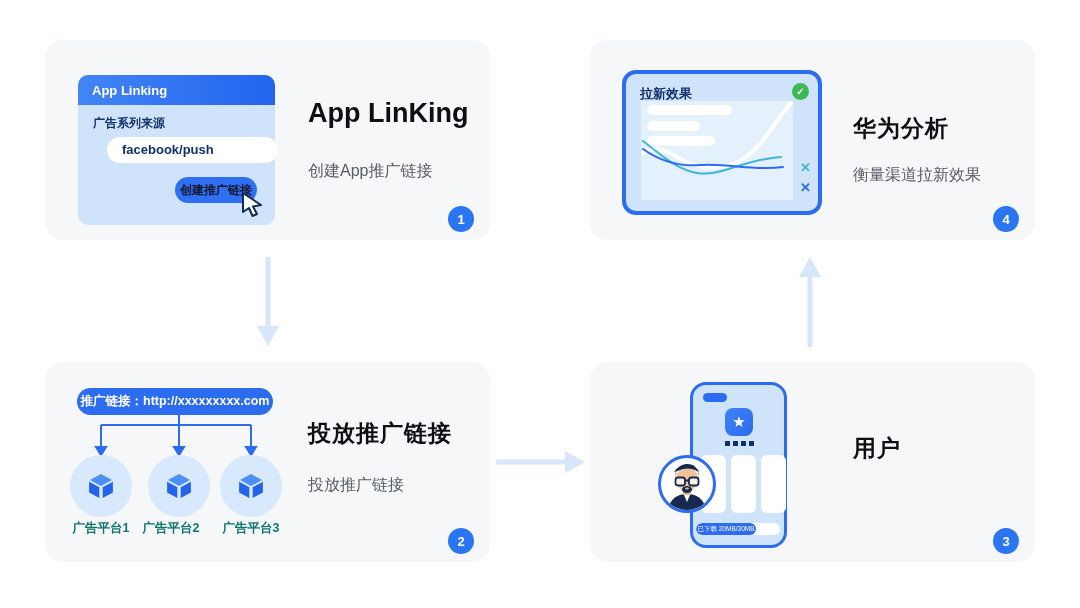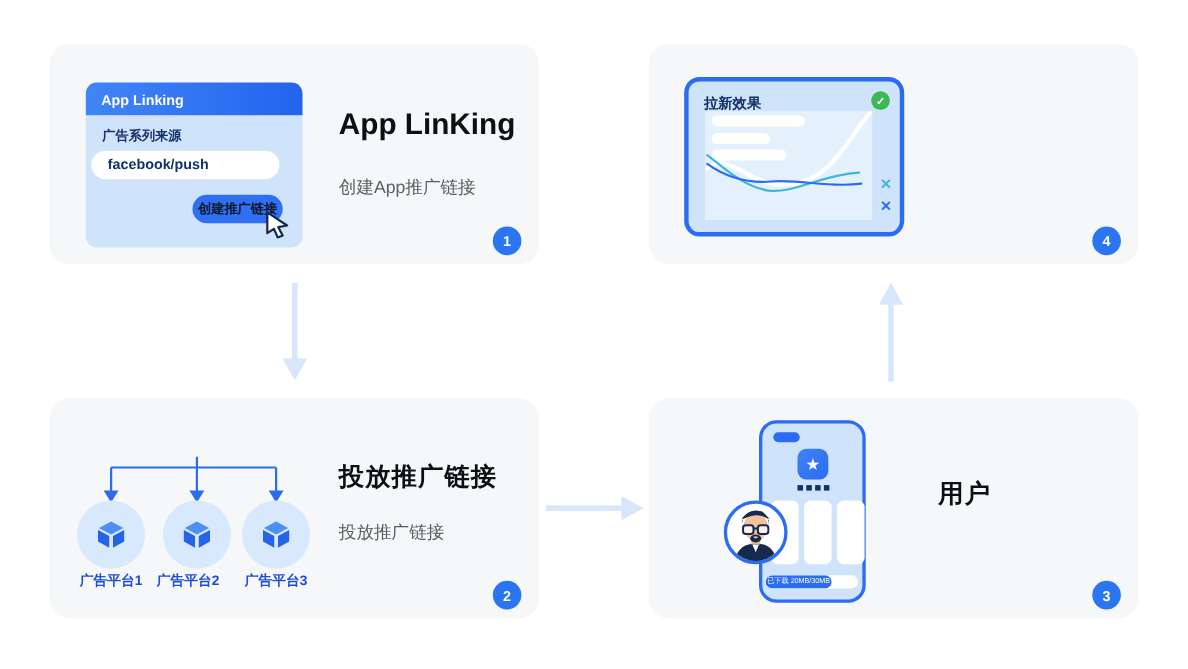--- a/index.html
+++ b/index.html
@@ -23,21 +23,21 @@
   .desc   { font-size:16px; color:#585d64; line-height:27px; }
 
   
   .mini { position:absolute; left:33px; top:35px; width:197px; height:150px;
     border-radius:10px; overflow:visible; }
   .mini-h { height:30px; background:linear-gradient(90deg,#4285f6,#2264ee);
     border-radius:10px 10px 0 0; color:#fff; font-size:13px; font-weight:bold;
     display:flex; align-items:center; padding-left:14px; }
   .mini-b { position:relative; height:120px; background:#cfe3fb; border-radius:0 0 10px 10px; }
   .mini-label { position:absolute; left:15px; top:10px; font-size:12px; font-weight:bold; color:#15346b; }
-  .mini-input { position:absolute; left:5px; top:32px; width:171px; height:26px; border-radius:13px;
+  .mini-input { position:absolute; left:29px; top:32px; width:171px; height:26px; border-radius:13px;
     background:#fff; font-size:13px; font-weight:bold; color:#12306b; line-height:26px; padding-left:15px; }
   .mini-btn { position:absolute; left:97px; top:72px; width:82px; height:26px; border-radius:13px;
     background:#2f6ff2; color:#0f172a; font-size:12px; font-weight:bold;
     display:flex; align-items:center; justify-content:center; }
   .cursor { position:absolute; left:162px; top:86px; }
 
   
   .chartcard { position:absolute; left:32px; top:30px; width:200px; height:145px;
     background:#cfe3fb; border:4px solid #2b6cf0; border-radius:14px; }
   .chart-title { position:absolute; left:14px; top:11px; font-size:13px; font-weight:bold; color:#14306a; }
@@ -52,21 +52,21 @@
 
   
   .linkpill { position:absolute; left:32px; top:26px; width:196px; height:27px; border-radius:14px;
     background:#2b6cf0; color:#fff; font-size:12.5px; font-weight:bold;
     display:flex; align-items:center; justify-content:center; }
   .branches { position:absolute; left:48px; top:53px; }
   .platform-circle { position:absolute; top:93px; width:62px; height:62px; border-radius:50%;
     background:#d9e9fd; display:flex; align-items:center; justify-content:center; }
   .pc1 { left:25px; } .pc2 { left:103px; } .pc3 { left:175px; }
   .platform-label { position:absolute; top:158px; width:80px; text-align:center;
-    font-size:12.5px; font-weight:bold; color:#1d4ed8; }
+    font-size:12.5px; font-weight:bold; color:#0f766e; }
   .pl1 { left:16px; } .pl2 { left:86px; } .pl3 { left:166px; }
 
   
   .phone { position:absolute; left:100px; top:20px; width:97px; height:166px;
     background:#cfe3fb; border:3px solid #2b6cf0; border-radius:16px; }
   .notch { position:absolute; left:10px; top:8px; width:24px; height:9px; border-radius:5px; background:#2b6cf0; }
   .appicon { position:absolute; left:32px; top:23px; width:28px; height:28px; border-radius:8px;
     background:linear-gradient(135deg,#3f82f5,#2b6cf0); color:#fff; font-size:15px;
     display:flex; align-items:center; justify-content:center; }
   .dotrow { position:absolute; left:32px; top:56px; display:flex; gap:3px; }
@@ -116,25 +116,28 @@
     <div class="sk" style="left:21px; top:62px; width:68px;"></div>
     <svg width="152" height="99" viewBox="0 0 152 99" style="position:absolute; left:15px; top:27px;">
       <path d="M 2,52 C 20,38 40,64 62,66 C 88,69 104,60 118,44 C 132,28 140,12 150,2" fill="none" stroke="#ffffff" stroke-width="4" stroke-linecap="round"></path>
       <path d="M 2,40 C 18,52 34,68 56,72 C 80,76 104,58 140,56" fill="none" stroke="#3fb6d8" stroke-width="2" stroke-linecap="round"></path>
       <path d="M 2,48 C 16,58 36,66 60,64 C 88,62 112,70 142,66" fill="none" stroke="#2b6cf0" stroke-width="2" stroke-linecap="round"></path>
     </svg>
     <div class="xmark x-cyan">✕</div>
     <div class="xmark x-blue">✕</div>
   </div>
   <div class="tblock" style="top:73px;">
+    <div class="title t-cjk">华为分析</div>
+    <div class="desc" style="margin-top:17px;">衡量渠道拉新效果</div>
   </div>
   <div class="badge">4</div>
 </div>
 
 <div class="panel" id="panel2">
+  <div class="linkpill">推广链接：http://xxxxxxxxx.com</div>
   <svg class="branches" width="172" height="46" viewBox="0 0 172 46">
     <g stroke="#2b6cf0" stroke-width="2" fill="#2b6cf0">
       <line x1="86" y1="0" x2="86" y2="10"></line>
       <line x1="8" y1="10" x2="158" y2="10"></line>
       <line x1="8" y1="10" x2="8" y2="32"></line>
       <line x1="86" y1="10" x2="86" y2="32"></line>
       <line x1="158" y1="10" x2="158" y2="32"></line>
       <polygon points="3,32 13,32 8,40"></polygon>
       <polygon points="81,32 91,32 86,40"></polygon>
       <polygon points="153,32 163,32 158,40"></polygon>

